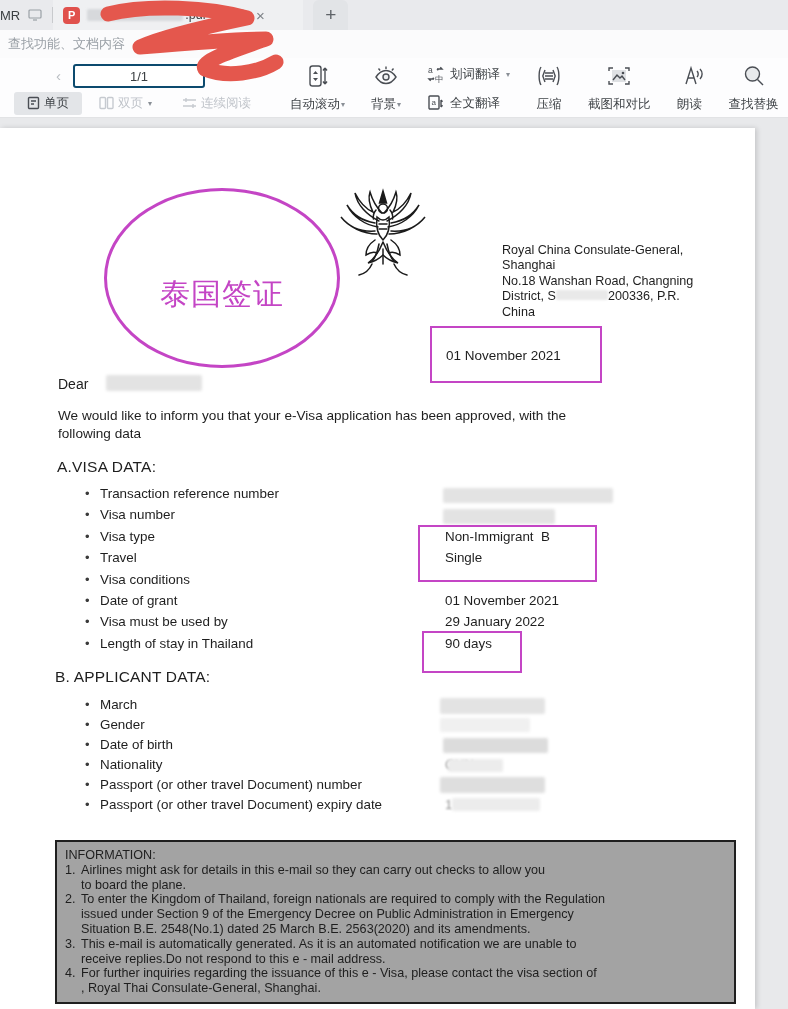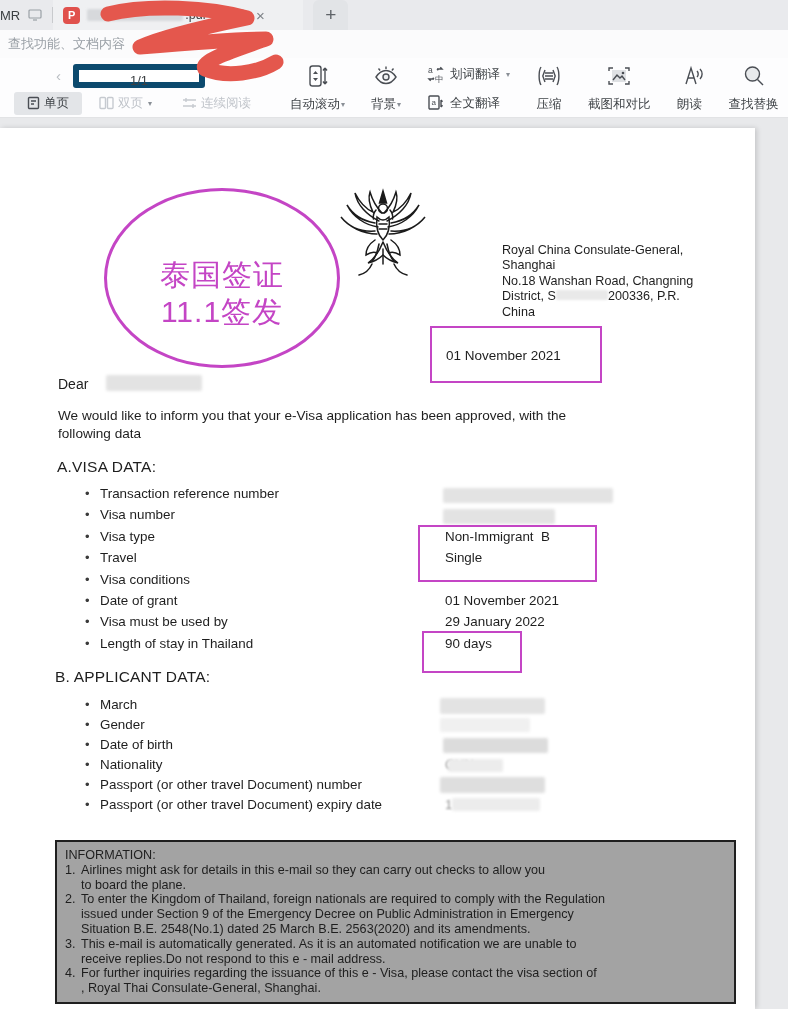--- a/index.html
+++ b/index.html
@@ -28,21 +28,21 @@
   
   .searchbar { height:28px; background:#fbfbfc; display:flex; align-items:center;
     padding-left:8px; font-size:13px; color:#9aa0a6; }
 
   
   .toolbar { height:60px; background:#fdfdfe; border-bottom:1px solid #e2e3e5;
     display:flex; align-items:stretch; padding:4px 0 2px 14px; gap:26px; }
   .tcol { display:flex; flex-direction:column; justify-content:space-between; align-items:center; }
   .navrow { display:flex; align-items:center; gap:10px; height:27px; }
   .chev { color:#b9bdc2; font-size:15px; padding:0 2px; }
-  .pageinput { width:132px; height:24px; border:6px solid #0c4a6e; border-radius:3px;
+  .pageinput { width:132px; height:24px; border:2px solid #0c4a6e; border-radius:3px;
     background:#fff; text-align:center; font-size:13px; color:#3c4043; line-height:22px; }
   .modesrow { display:flex; align-items:center; gap:4px; height:24px; }
   .modebtn { display:flex; align-items:center; gap:4px; font-size:12.5px; color:#3f4347;
     padding:3px 13px; border-radius:3px; white-space:nowrap; }
   .modebtn.sel { background:#e3e5e8; }
   .modebtn.dis { color:#bfc3c9; }
   .modebtn.dis svg { stroke:#c6cad0; }
   .caret { font-size:8px; color:#8a8f96; margin-left:1px; }
   .icobtn-top { height:27px; display:flex; align-items:center; justify-content:center; }
   .icobtn-label { height:22px; display:flex; align-items:center; font-size:12.5px; color:#3f4347; white-space:nowrap; }
@@ -257,21 +257,20 @@
         <span>查找替换</span>
       </div>
   </div>
 </div>
 
 <div class="docarea">
   <div class="page">
 
     <div class="abs stamp-ellipse" id="stamp" style="border: 3px solid rgb(196, 69, 197); color: rgb(196, 69, 197);">
       <span class="stamp-line">泰国签证</span>
-      <span class="stamp-line">11.1签发</span>
     </div>
 
     <svg class="abs" style="left:333px;top:60px" width="100" height="112" viewBox="0 0 100 112">
       <g stroke="#1b1b1b" fill="none" stroke-width="1.5" stroke-linecap="round">
         <path d="M50 3 L46.5 15 L53.5 15 Z" fill="#1b1b1b"></path>
         <circle cx="50" cy="20.5" r="4.5"></circle>
         <path d="M43 22 q-3.5 4 -2.5 9 M57 22 q3.5 4 2.5 9"></path>
         <path d="M46 33 C34 27 24 17 22 5 C27 15 33 21 40 24 C36 16 35 10 37 4 C40 14 45 21 49 25"></path>
         <path d="M54 33 C66 27 76 17 78 5 C73 15 67 21 60 24 C64 16 65 10 63 4 C60 14 55 21 51 25"></path>
         <path d="M45 39 C32 37 20 29 14 17 C20 27 30 33 42 35"></path>

